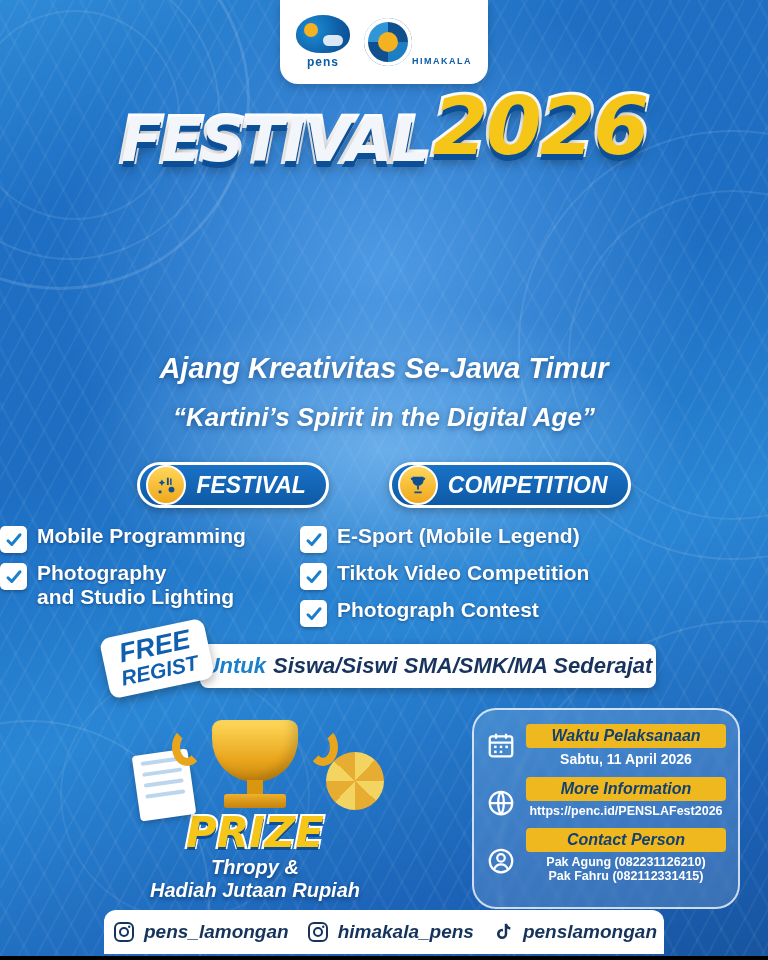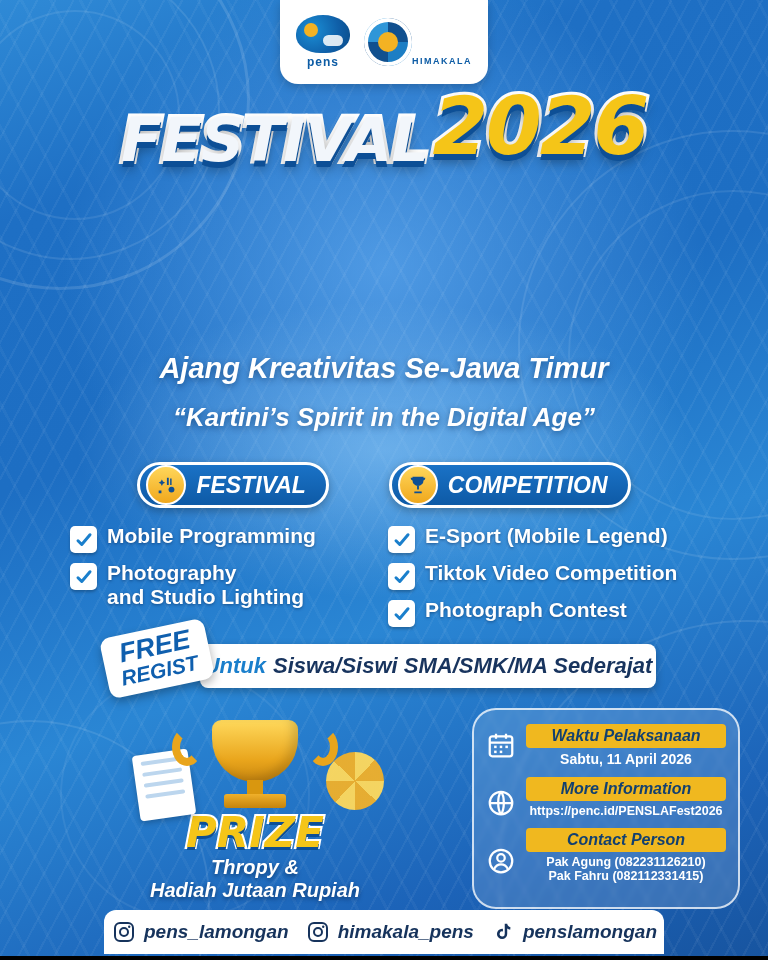--- a/index.html
+++ b/index.html
@@ -148,21 +148,21 @@
   .pill .badge {
     width: 40px; height: 40px; border-radius: 50%;
     background: linear-gradient(180deg,#ffd65a 0%, #f0a81d 100%);
     border: 2px solid #ffffff;
     display: flex; align-items: center; justify-content: center;
     font-size: 20px; color: #0e4f94;
   }
   .pill .txt { font-size: 23px; font-weight: bold; font-style: italic; color: #ffffff; }
 
   
-  .lists { position: absolute; top: 524px; left: 0; right: 0; z-index: 6; display: flex; justify-content: center; gap: 18px; }
+  .lists { position: absolute; top: 524px; left: 0; right: 0; z-index: 6; display: flex; }
   .col { width: 300px; }
   .col.right { width: 310px; }
   .item { display: flex; align-items: flex-start; gap: 10px; margin-bottom: 8px; }
   .check {
     flex: none; width: 27px; height: 27px; margin-top: 2px;
     background: #ffffff; border-radius: 5px;
     display: flex; align-items: center; justify-content: center;
     box-shadow: 0 2px 3px rgba(0,0,0,0.25);
   }
   .check svg { display:block; }

